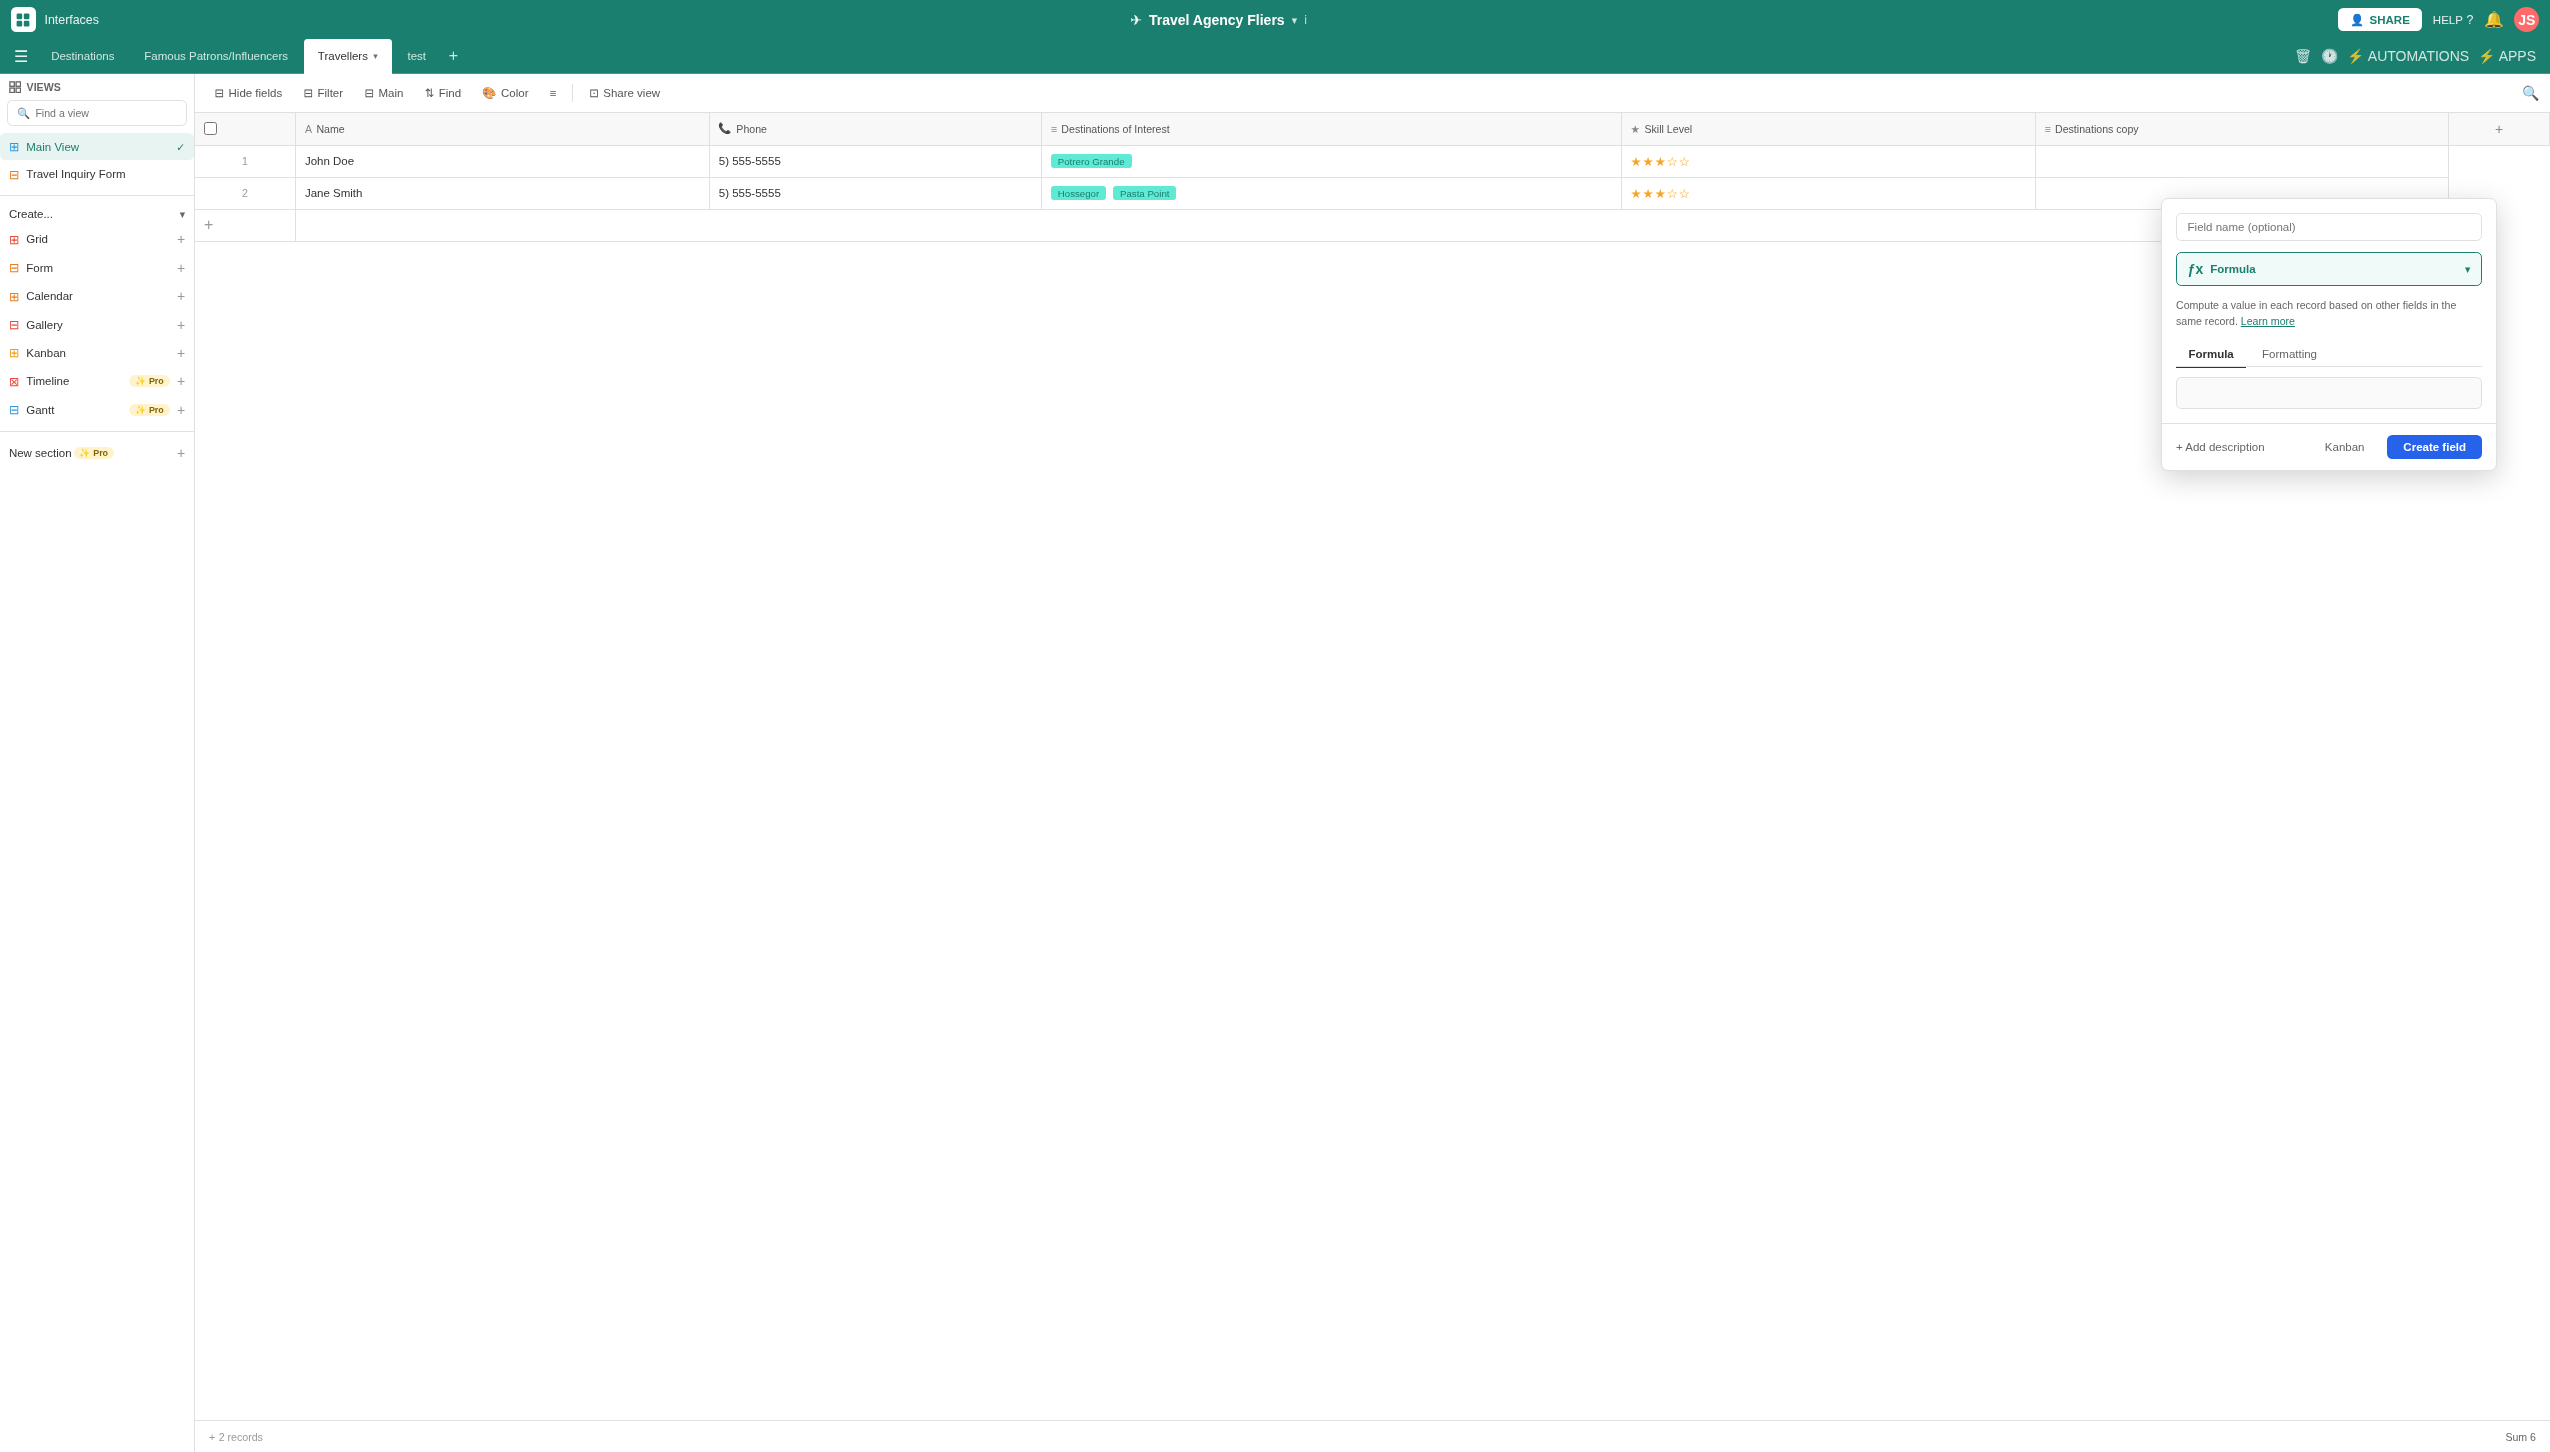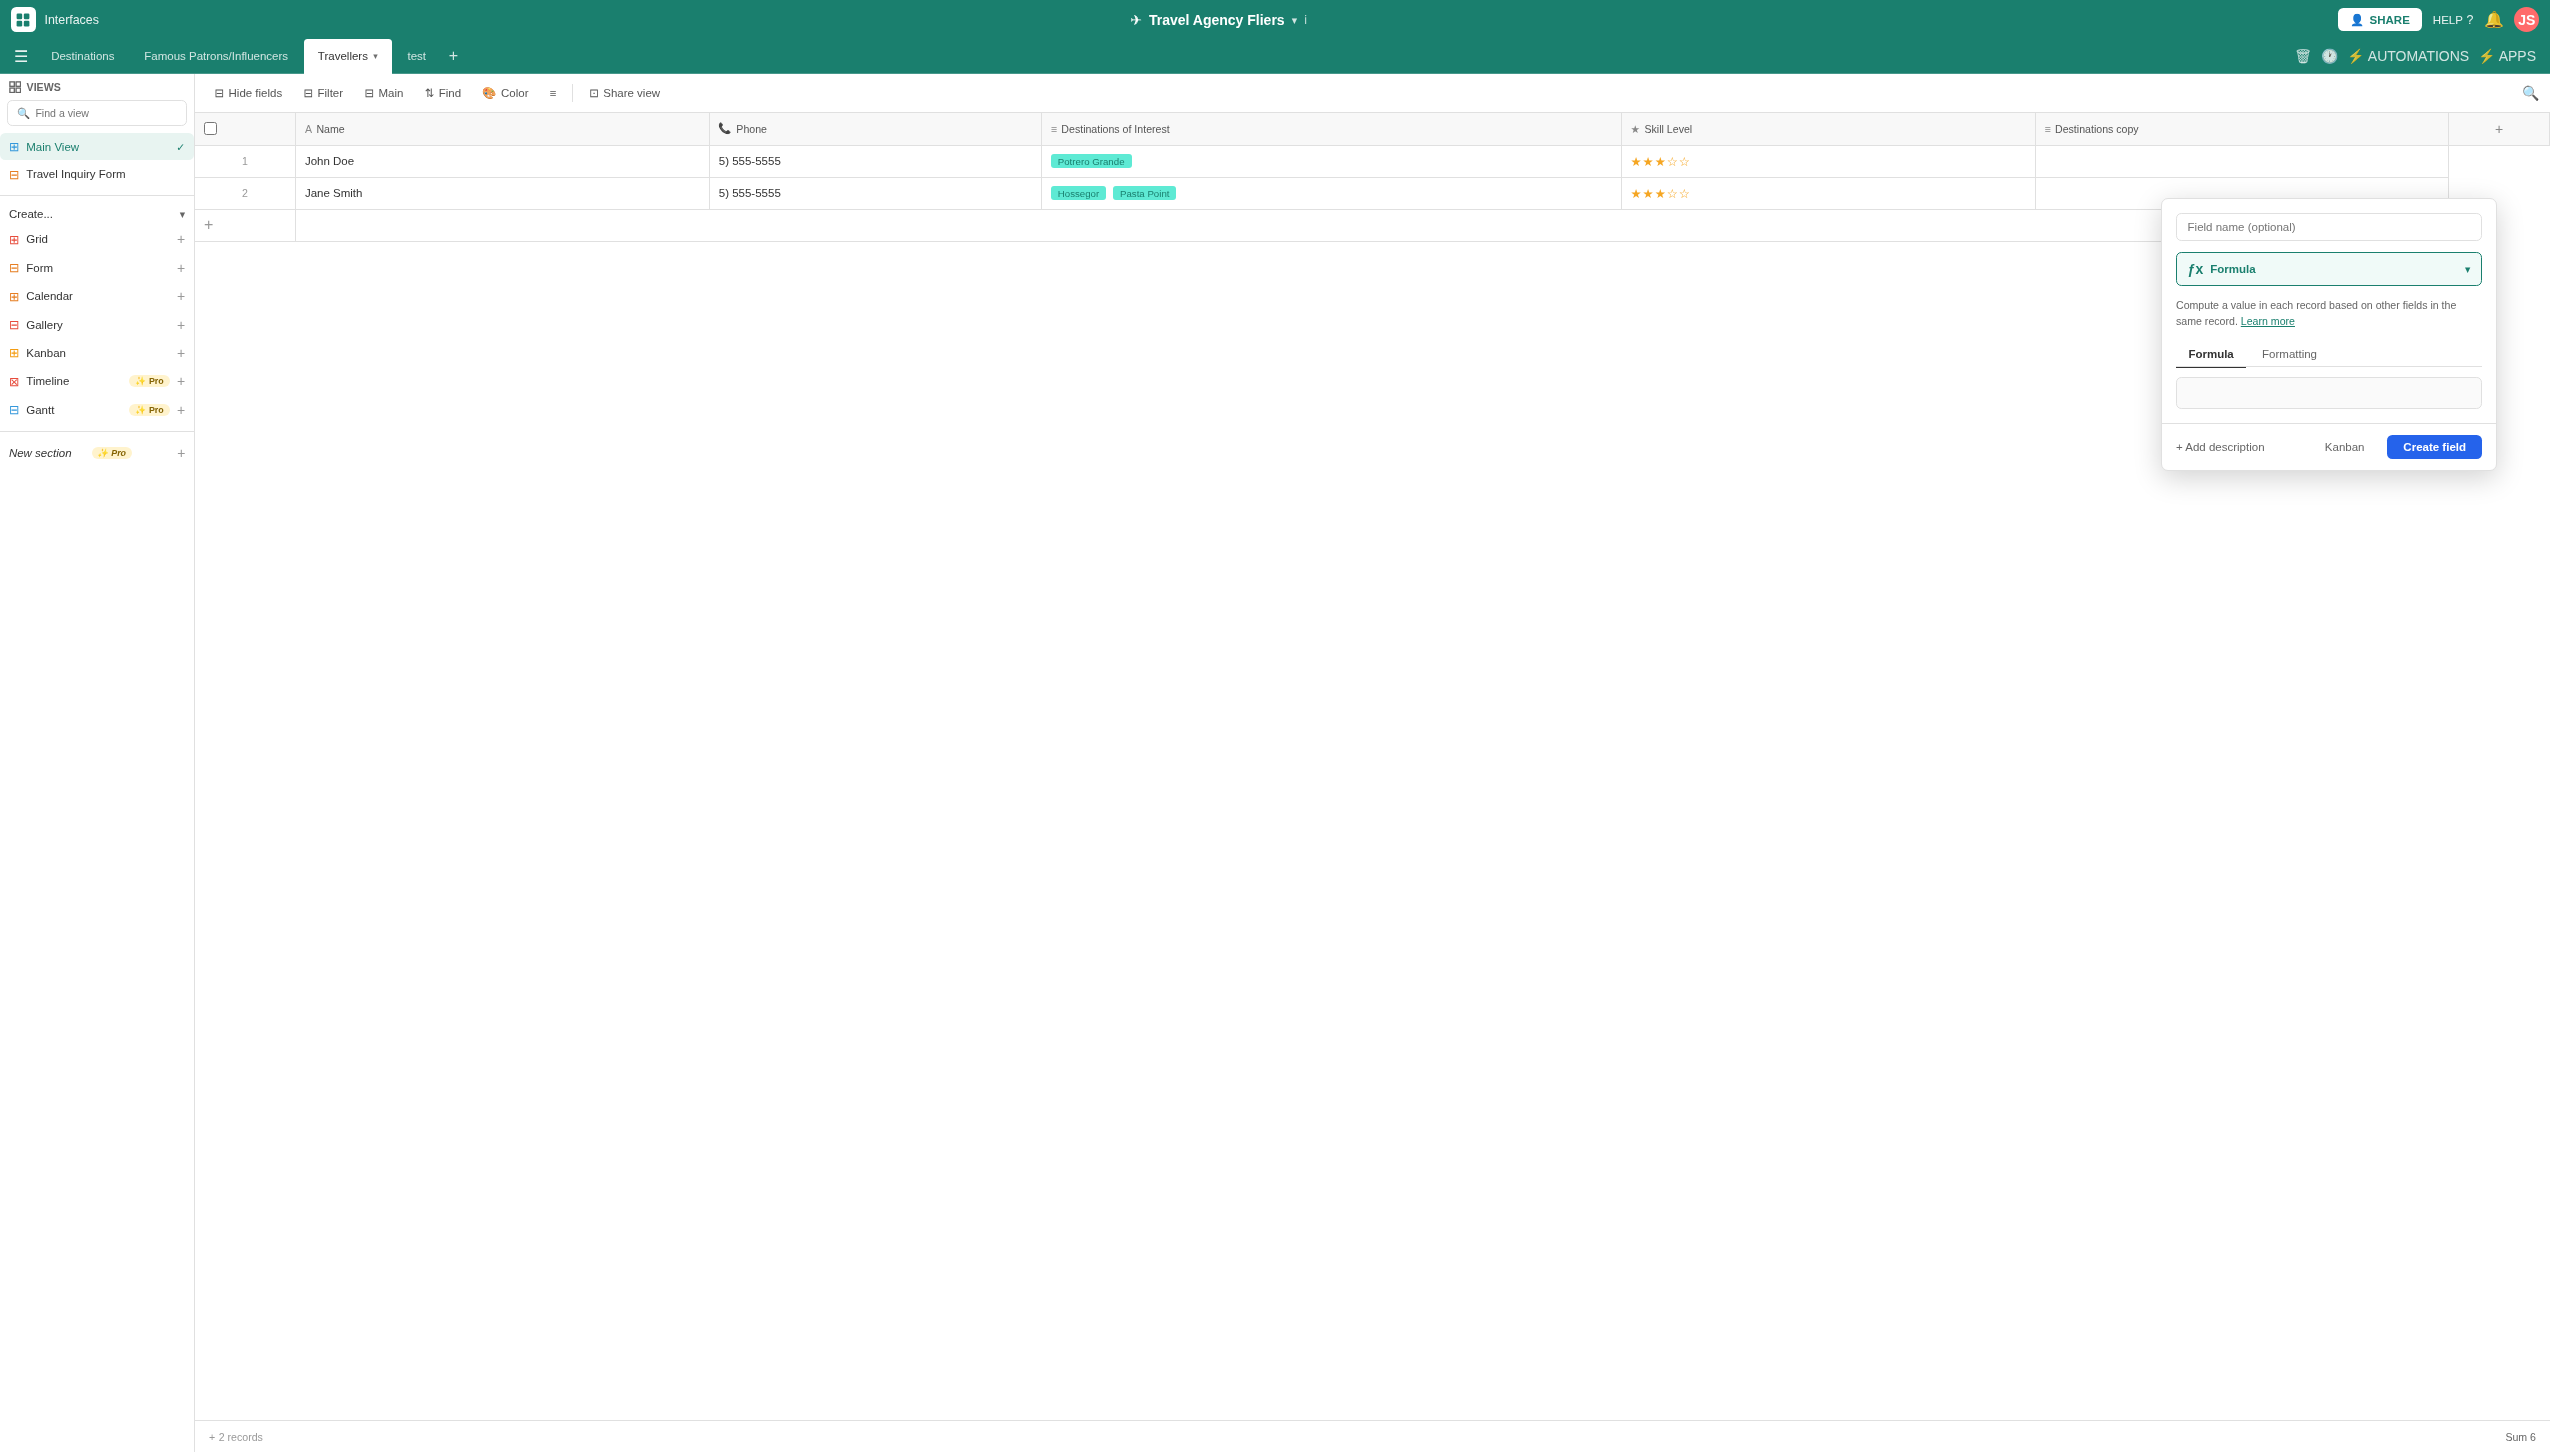--- a/index.html
+++ b/index.html
@@ -57,21 +57,21 @@
     .view-item.active { background: #e8f4f1; color: #1a7f6e; }
     .view-item .check { margin-left: auto; color: #1a7f6e; font-size: 10.6px; }
     .sidebar-divider { height: 0.9px; background: #e0e0e0; margin: 7px 0; }
     .create-header { display: flex; align-items: center; justify-content: space-between; padding: 5.3px 8.9px; cursor: pointer; text-align: center; }
     .create-header-label { font-size: 11.5px; font-weight: 500; color: #333; }
     .create-header-chevron { color: #666; font-size: 10.6px; }
     .create-item { display: flex; align-items: center; gap: 7px; padding: 6.2px 8.9px; border-radius: 5.3px; cursor: pointer; font-size: 11.5px; color: #333; }
     .create-item-label { flex: 1; }
     .create-item-plus { color: #999; font-size: 14px; }
     .pro-badge { background: #fff3cd; color: #856404; border-radius: 8.9px; padding: 0.9px 6.2px; font-size: 8.9px; font-weight: 600; }
-    .new-section-item { display: flex; align-items: center; gap: 20px; padding: 6.2px 8.9px; cursor: pointer; font-size: 11.5px; color: #333; font-style: italic; }
+    .new-section-item { display: flex; align-items: center; gap: 2px; padding: 6.2px 8.9px; cursor: pointer; font-size: 11.5px; color: #333; }
 
     
     .content { flex: 1; display: flex; flex-direction: column; overflow: hidden; position: relative; }
 
     
     .toolbar { display: flex; align-items: center; gap: 3.5px; padding: 0 10.6px; height: 39px; background: white; border-bottom: 0.9px solid #e0e0e0; }
     .toolbar-btn { display: flex; align-items: center; gap: 4.4px; padding: 4.4px 8.9px; border-radius: 4.4px; cursor: pointer; font-size: 11.5px; color: #555; border: none; background: none; }
     .toolbar-sep { width: 0.9px; height: 17.7px; background: #e0e0e0; margin: 0 3.5px; }
 
     

